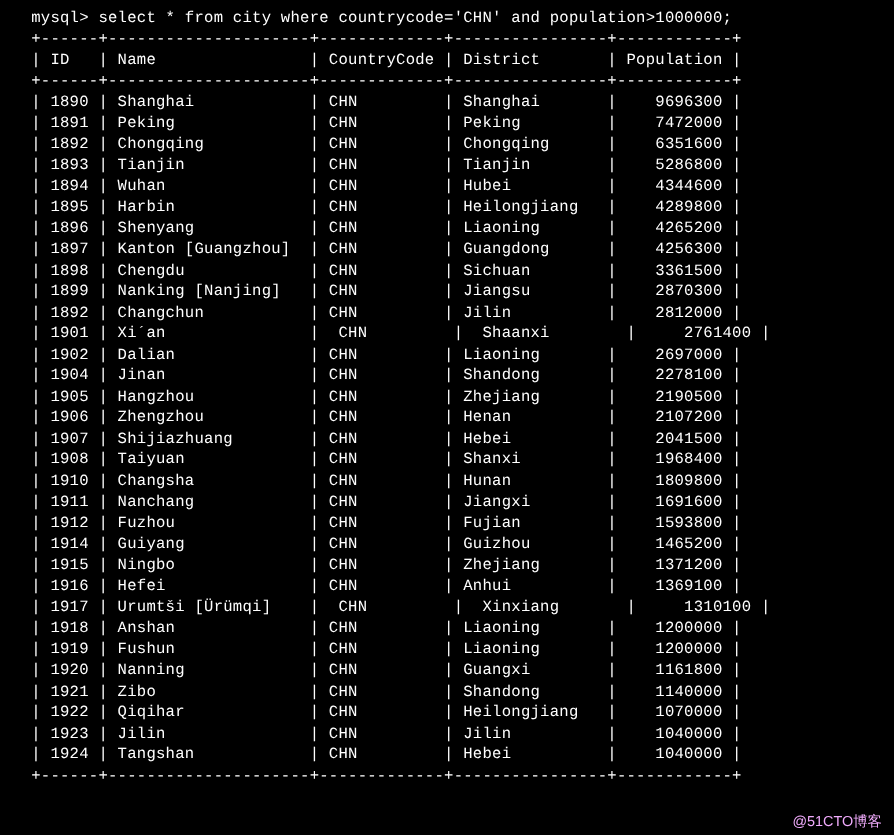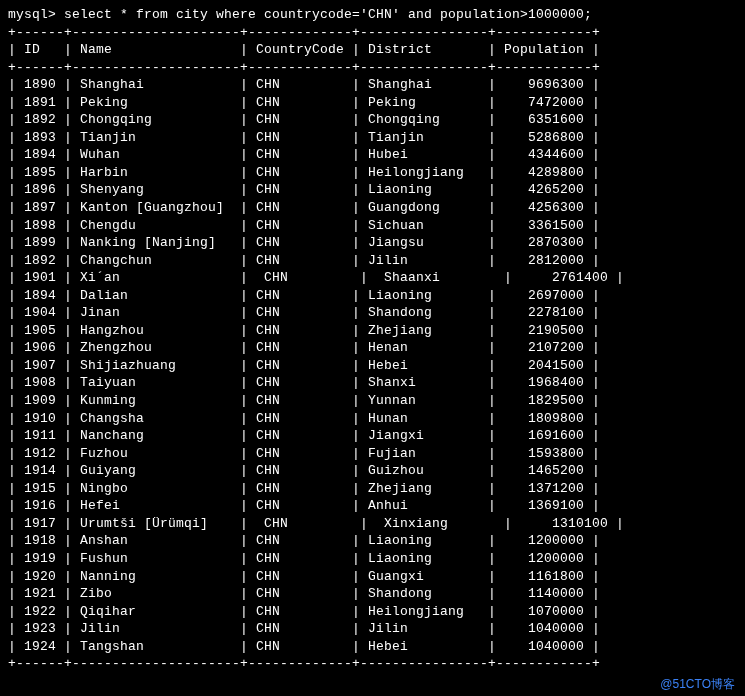--- a/index.html
+++ b/index.html
@@ -12,26 +12,27 @@
       width: 745px;
       height: 696px;
       box-sizing: border-box;
       line-height: 1.35;
       overflow: hidden;
       position: relative;
     }
     .line {
       white-space: pre;
       letter-spacing: 0.2px;
+      margin-left: 18px;
     }
     .watermark {
       position: absolute;
       bottom: 4px;
       right: 10px;
-      color: #3b82f6;
+      color: #f0abfc;
       font-size: 12px;
       font-family: sans-serif;
     }
   </style>
 </head>
 <body>
 
 <div id="out">
     <div class="line">mysql&gt; select * from city where countrycode='CHN' and population&gt;1000000;</div>
     <div class="line">+------+---------------------+-------------+----------------+------------+</div>
@@ -42,27 +43,26 @@
     <div class="line">| 1892 | Chongqing           | CHN         | Chongqing      |    6351600 |</div>
     <div class="line">| 1893 | Tianjin             | CHN         | Tianjin        |    5286800 |</div>
     <div class="line">| 1894 | Wuhan               | CHN         | Hubei          |    4344600 |</div>
     <div class="line">| 1895 | Harbin              | CHN         | Heilongjiang   |    4289800 |</div>
     <div class="line">| 1896 | Shenyang            | CHN         | Liaoning       |    4265200 |</div>
     <div class="line">| 1897 | Kanton [Guangzhou]  | CHN         | Guangdong      |    4256300 |</div>
     <div class="line">| 1898 | Chengdu             | CHN         | Sichuan        |    3361500 |</div>
     <div class="line">| 1899 | Nanking [Nanjing]   | CHN         | Jiangsu        |    2870300 |</div>
     <div class="line">| 1892 | Changchun           | CHN         | Jilin          |    2812000 |</div>
     <div class="line">| 1901 | Xi´an               |  CHN         |  Shaanxi        |     2761400 |</div>
-    <div class="line">| 1894 | Dalian              | CHN         | Liaoning       |    2697000 |</div>
+    <div class="line">| 1902 | Dalian              | CHN         | Liaoning       |    2697000 |</div>
     <div class="line">| 1904 | Jinan               | CHN         | Shandong       |    2278100 |</div>
     <div class="line">| 1905 | Hangzhou            | CHN         | Zhejiang       |    2190500 |</div>
     <div class="line">| 1906 | Zhengzhou           | CHN         | Henan          |    2107200 |</div>
     <div class="line">| 1907 | Shijiazhuang        | CHN         | Hebei          |    2041500 |</div>
     <div class="line">| 1908 | Taiyuan             | CHN         | Shanxi         |    1968400 |</div>
-    <div class="line">| 1909 | Kunming             | CHN         | Yunnan         |    1829500 |</div>
     <div class="line">| 1910 | Changsha            | CHN         | Hunan          |    1809800 |</div>
     <div class="line">| 1911 | Nanchang            | CHN         | Jiangxi        |    1691600 |</div>
     <div class="line">| 1912 | Fuzhou              | CHN         | Fujian         |    1593800 |</div>
     <div class="line">| 1914 | Guiyang             | CHN         | Guizhou        |    1465200 |</div>
     <div class="line">| 1915 | Ningbo              | CHN         | Zhejiang       |    1371200 |</div>
     <div class="line">| 1916 | Hefei               | CHN         | Anhui          |    1369100 |</div>
     <div class="line">| 1917 | Urumtši [Ürümqi]    |  CHN         |  Xinxiang       |     1310100 |</div>
     <div class="line">| 1918 | Anshan              | CHN         | Liaoning       |    1200000 |</div>
     <div class="line">| 1919 | Fushun              | CHN         | Liaoning       |    1200000 |</div>
     <div class="line">| 1920 | Nanning             | CHN         | Guangxi        |    1161800 |</div>

